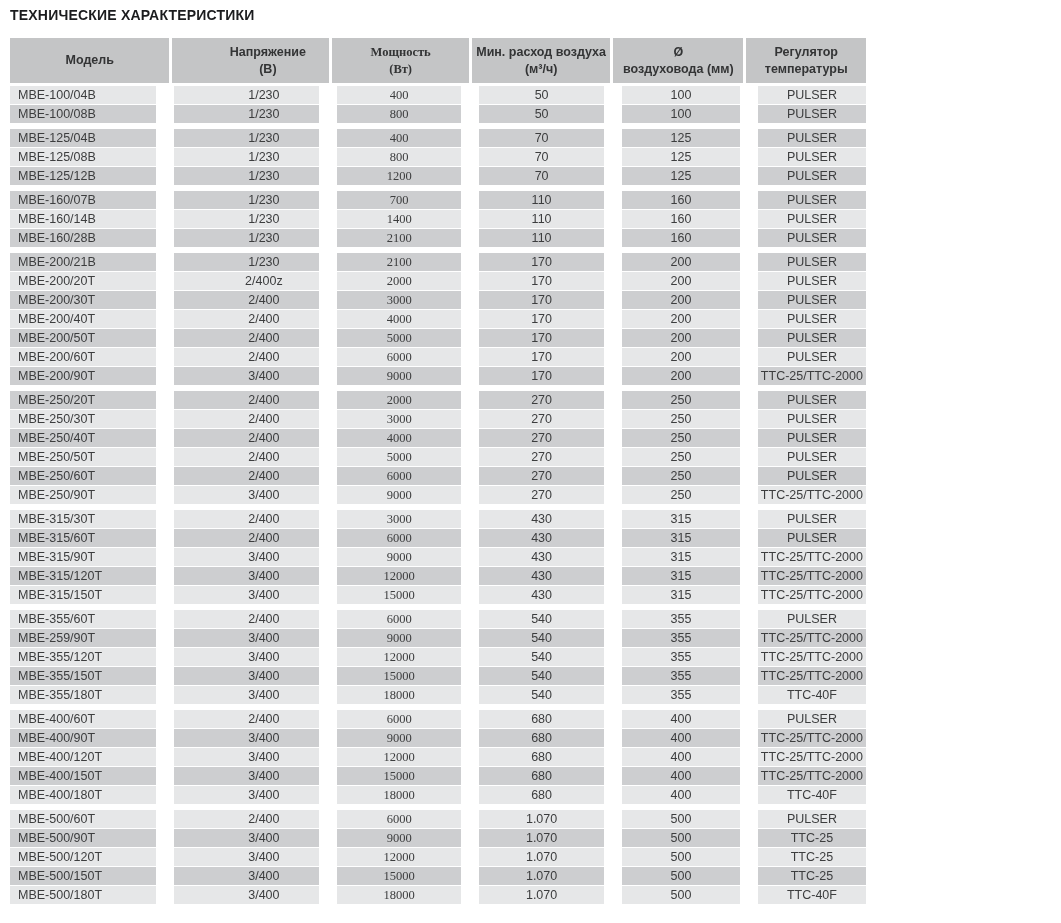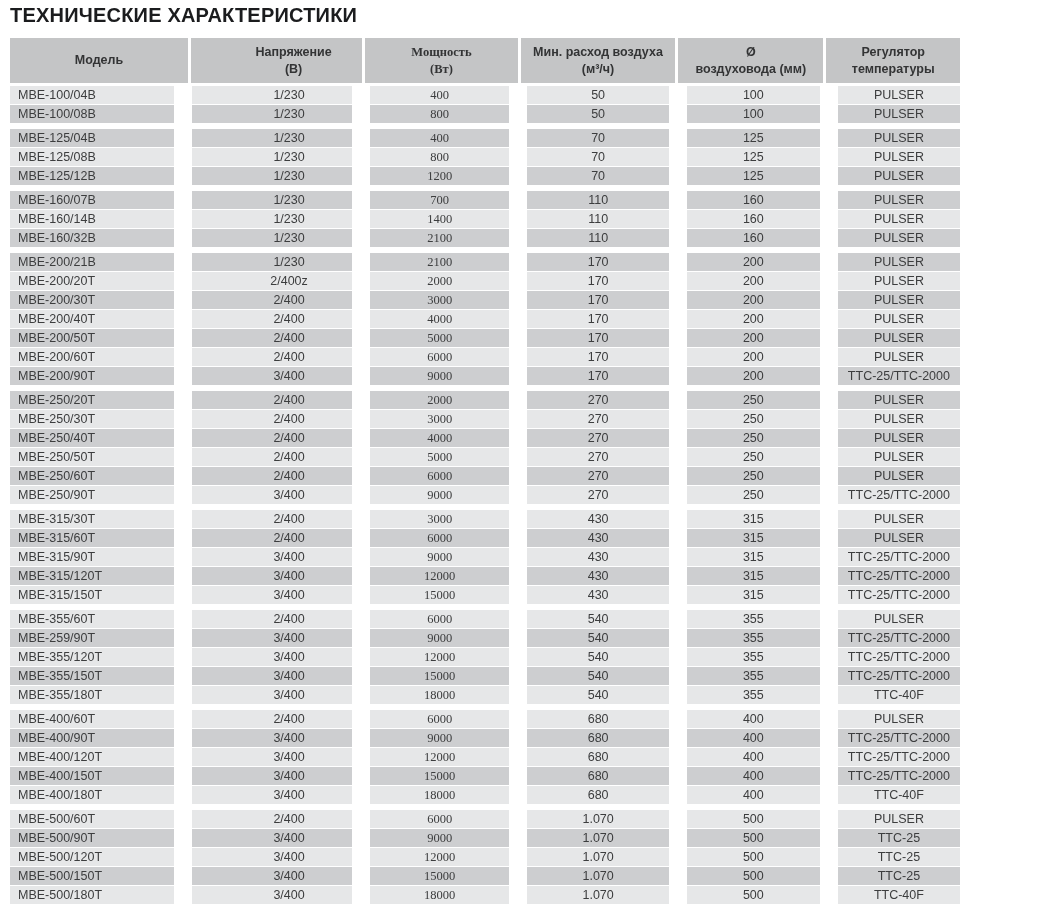--- a/index.html
+++ b/index.html
@@ -12,24 +12,24 @@
     --title-text:#1b1c1e;
   }
   *{box-sizing:border-box;margin:0;padding:0;}
   body{
     background:var(--page-bg);
     font-family:"Liberation Sans", sans-serif;
     width:1061px;height:923px;overflow:hidden;
   }
   .page{padding:6px 10px 0 10px;width:1061px;}
   .title{
-    font-size:20px;font-weight:bold;color:var(--title-text);
+    font-size:14px;font-weight:bold;color:var(--title-text);
     letter-spacing:.2px;line-height:18px;margin-bottom:14px;
   }
-  .spec-table{width:950px;border-radius:13px;}
+  .spec-table{width:856px;border-radius:13px;}
   .header-row{display:flex;gap:3px;margin-bottom:3px;}
   .hcell{
     background:var(--header-bg);height:45px;
     display:flex;flex-direction:column;justify-content:center;align-items:center;
     gap:4px;font-size:12.5px;font-weight:bold;color:var(--header-text);
     text-align:center;line-height:13px;
   }
   .row{display:flex;gap:18px;height:18px;margin-bottom:1px;}
   .group{margin-bottom:6px;}
   .group:last-child{margin-bottom:0;}
@@ -135,21 +135,21 @@
           </div>
           <div class="row light">
             <div class="cell c0">MBE-160/14B</div>
             <div class="cell c1">1/230</div>
             <div class="cell c2">1400</div>
             <div class="cell c3">110</div>
             <div class="cell c4">160</div>
             <div class="cell c5">PULSER</div>
           </div>
           <div class="row dark">
-            <div class="cell c0">MBE-160/32B</div>
+            <div class="cell c0">MBE-160/28B</div>
             <div class="cell c1">1/230</div>
             <div class="cell c2">2100</div>
             <div class="cell c3">110</div>
             <div class="cell c4">160</div>
             <div class="cell c5">PULSER</div>
           </div>
         </div>
         <div class="group">
           <div class="row dark">
             <div class="cell c0">MBE-200/21B</div>

